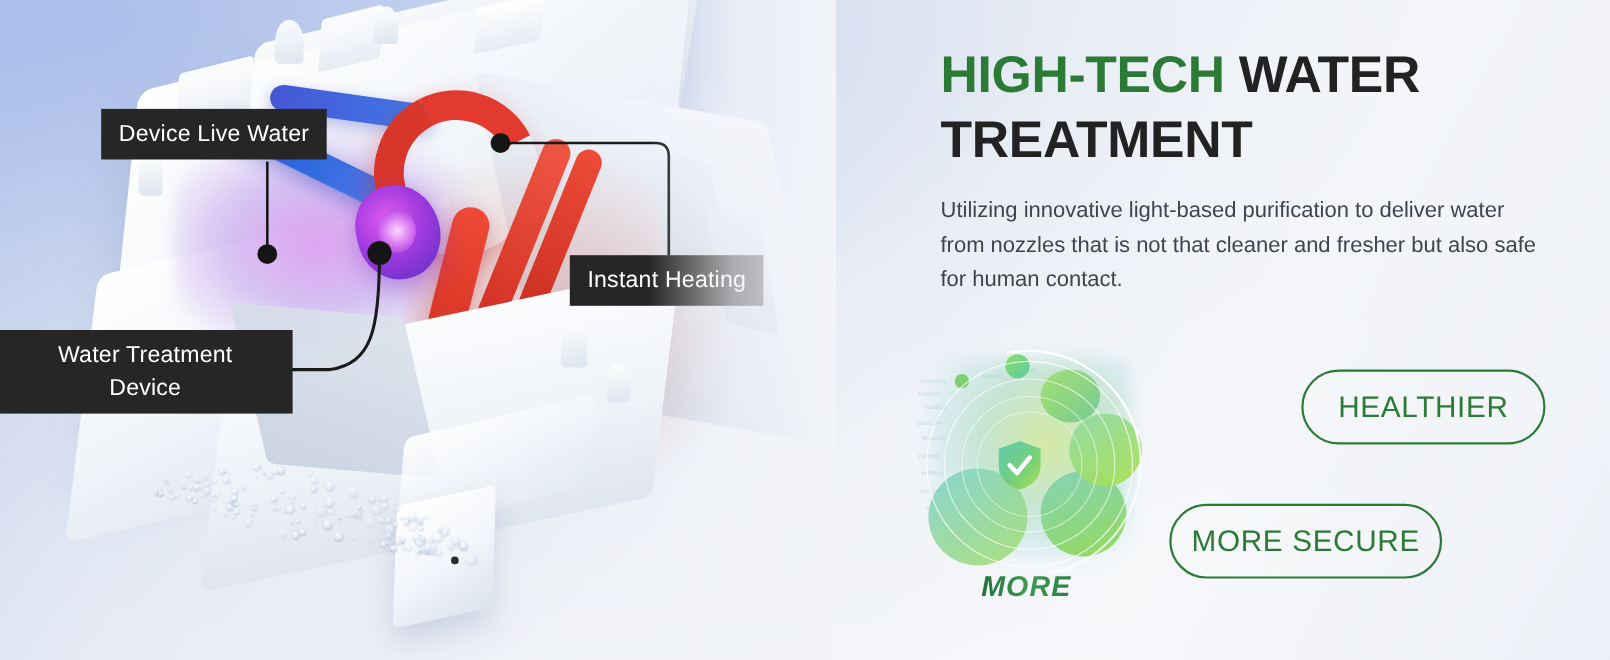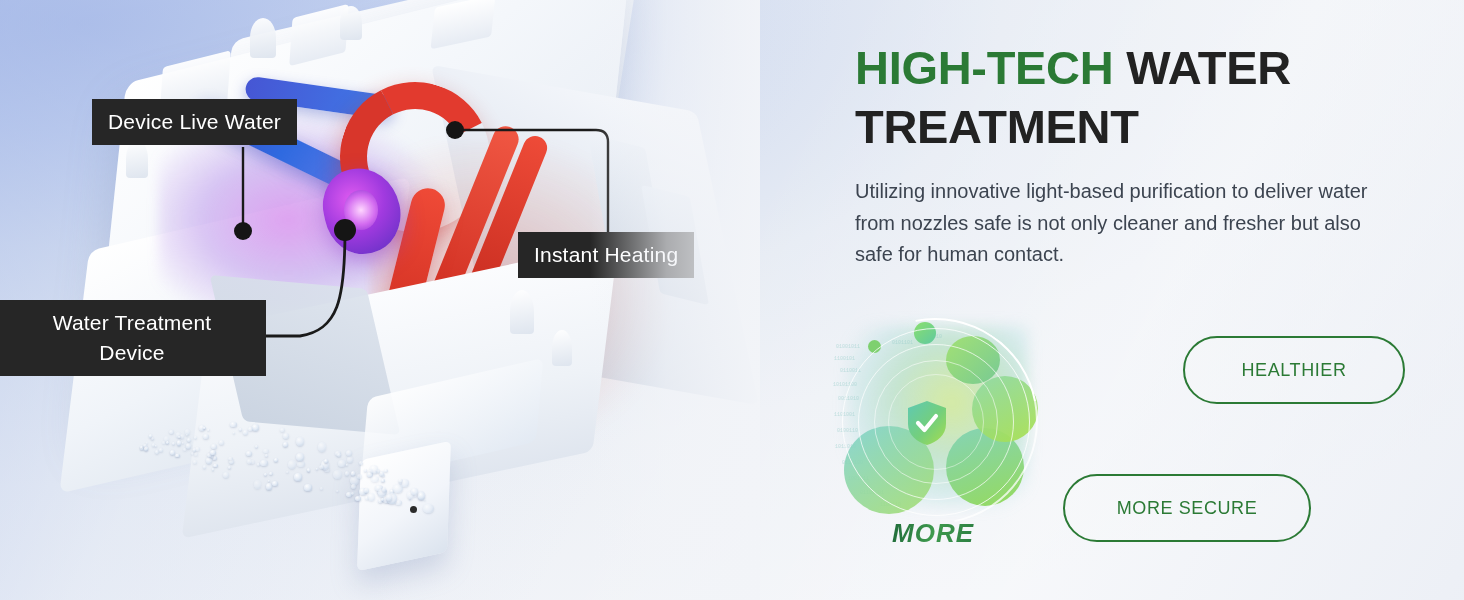--- a/index.html
+++ b/index.html
@@ -271,25 +271,25 @@
     -webkit-text-fill-color:transparent; color:#2c7f42;
   }
 
   
   .badge{
     position:absolute;
     display:flex; align-items:center; justify-content:center;
     border:2px solid #2b7a35;
     border-radius:999px;
     color:#2b7a35;
-    font-size:18px; letter-spacing:.6px;
+    font-size:27px; letter-spacing:.6px;
     background:rgba(255,255,255,.12);
   }
   #badge-healthier{ left:328px; top:336px; width:222px; height:68px; }
-  #badge-more-secure{ left:208px; top:474px; width:248px; height:68px; }
+  #badge-more-secure{ left:208px; top:458px; width:248px; height:68px; }
 </style>
 </head>
 <body>
 
 <div class="banner">
   <div class="bg-sheen"></div>
 
   <div class="scene">
 
     <div class="machine">
@@ -503,21 +503,21 @@
 
     <div class="scene-fade"></div>
   </div>
 
   <div class="content">
 
     <h1 class="headline">
       <span class="hl-green">HIGH-TECH</span><span> WATER TREATMENT</span>
     </h1>
 
-    <p class="subcopy">Utilizing innovative light-based purification to deliver water from nozzles safe is not only cleaner and fresher but also safe for human contact.</p>
+    <p class="subcopy">Utilizing innovative light-based purification to deliver water from nozzles that is not that cleaner and fresher but also safe for human contact.</p>
 
     <div class="safe-graphic">
       <div class="safe-halo"></div>
 
       <svg class="matrix" viewBox="0 0 190 190">
         <g fill="#8fc9c5" font-family="'Liberation Mono', monospace" font-size="5">
           <text x="4" y="24">01001011</text>
             <text x="2" y="36">1100101</text>
           <text x="8" y="48">0110011</text>
             <text x="1" y="62">10101100</text>

